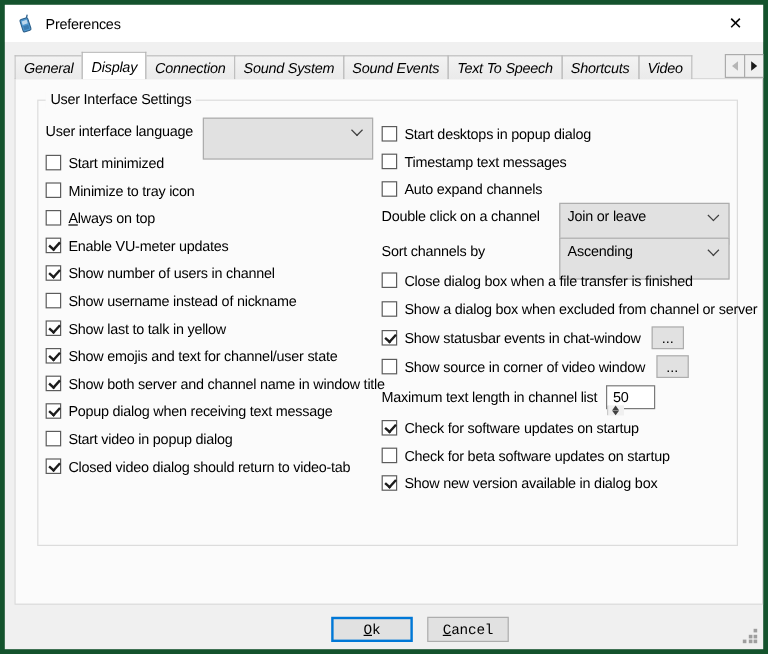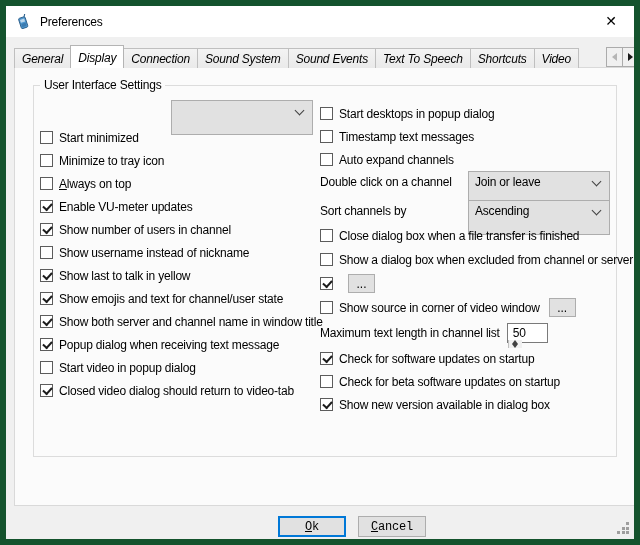--- a/index.html
+++ b/index.html
@@ -1,18 +1,18 @@
 <!DOCTYPE html>
 <html><head>
 <meta charset="utf-8">
 <style>
   * { margin:0; padding:0; box-sizing:border-box; }
   html,body { width:640px; height:545px; }
   body { font-family:"Liberation Sans",sans-serif; font-size:12px; color:#000; letter-spacing:-0.2px; }
-  .window { position:relative; width:640px; height:545px; background:#f0f0f0; border:6px solid #14532d; overflow:hidden; }
+  .window { position:relative; width:640px; height:545px; background:#f0f0f0; border:4px solid #14532d; overflow:hidden; }
 
   
   .titlebar { position:absolute; left:0; top:0; right:0; height:31px; background:#ffffff; display:flex; align-items:center; padding-left:9px; }
   .app-icon { width:16px; height:16px; display:inline-block; }
   .title { margin-left:9px; }
   .close-btn { position:absolute; right:0; top:0; width:46px; height:30px; display:flex; align-items:center; justify-content:center; font-size:14px; background:transparent; border:none; font-family:inherit; }
 
   
   .tabbar { position:absolute; left:8px; top:39px; height:23px; width:594px; display:flex; overflow:hidden; z-index:3; }
   .tab { height:20px; margin-top:3px; padding:3px 7px 0; background:linear-gradient(#f3f3f3,#eaeaea); border:1px solid #bfbfbf; border-bottom:none; margin-left:-1px; white-space:nowrap;font-style:italic; }
@@ -103,20 +103,21 @@
     <button class="sbtn">
         <span class="tri-right"></span>
       </button>
   </div>
 
   <div class="pane">
     <div class="groupbox">
       <span class="legend">User Interface Settings</span>
 
       <div class="lang-row">
+        <span>User interface language</span>
         <div class="combo lang-combo">
           <span></span>
           <span class="chev"></span>
         </div>
       </div>
 
       <div class="col-left-checks">
           <label class="row">
             <span class="cb"></span>
             <span>Start minimized</span>
@@ -203,20 +204,21 @@
             <label class="row">
               <span class="cb"></span>
               <span>Close dialog box when a file transfer is finished</span>
             </label>
             <label class="row">
               <span class="cb"></span>
               <span>Show a dialog box when excluded from channel or server</span>
             </label>
             <label class="row">
               <span class="cb checked"></span>
+              <span>Show statusbar events in chat-window</span>
               <button class="dots">...</button>
             </label>
             <label class="row">
               <span class="cb"></span>
               <span>Show source in corner of video window</span>
               <button class="dots">...</button>
             </label>
           </div>
 
         <div class="r-max">

